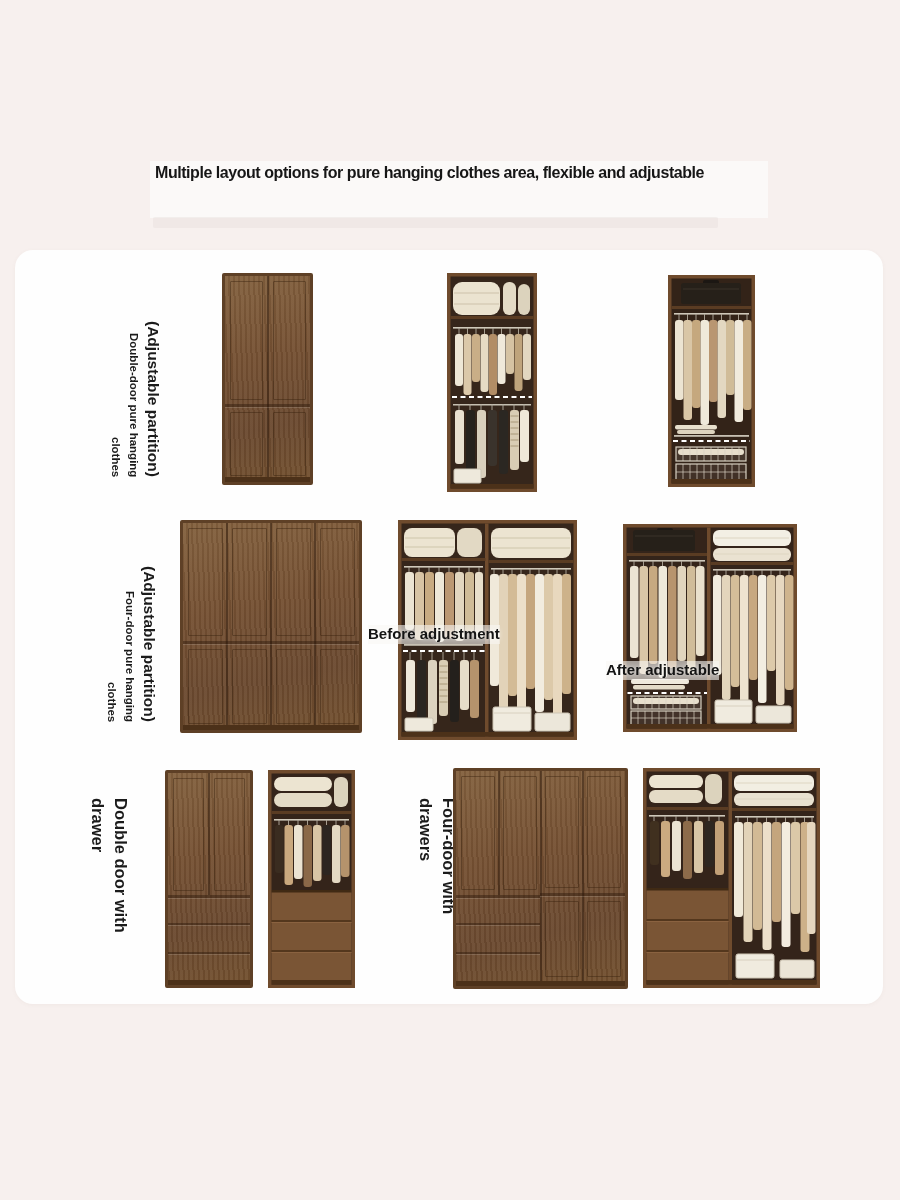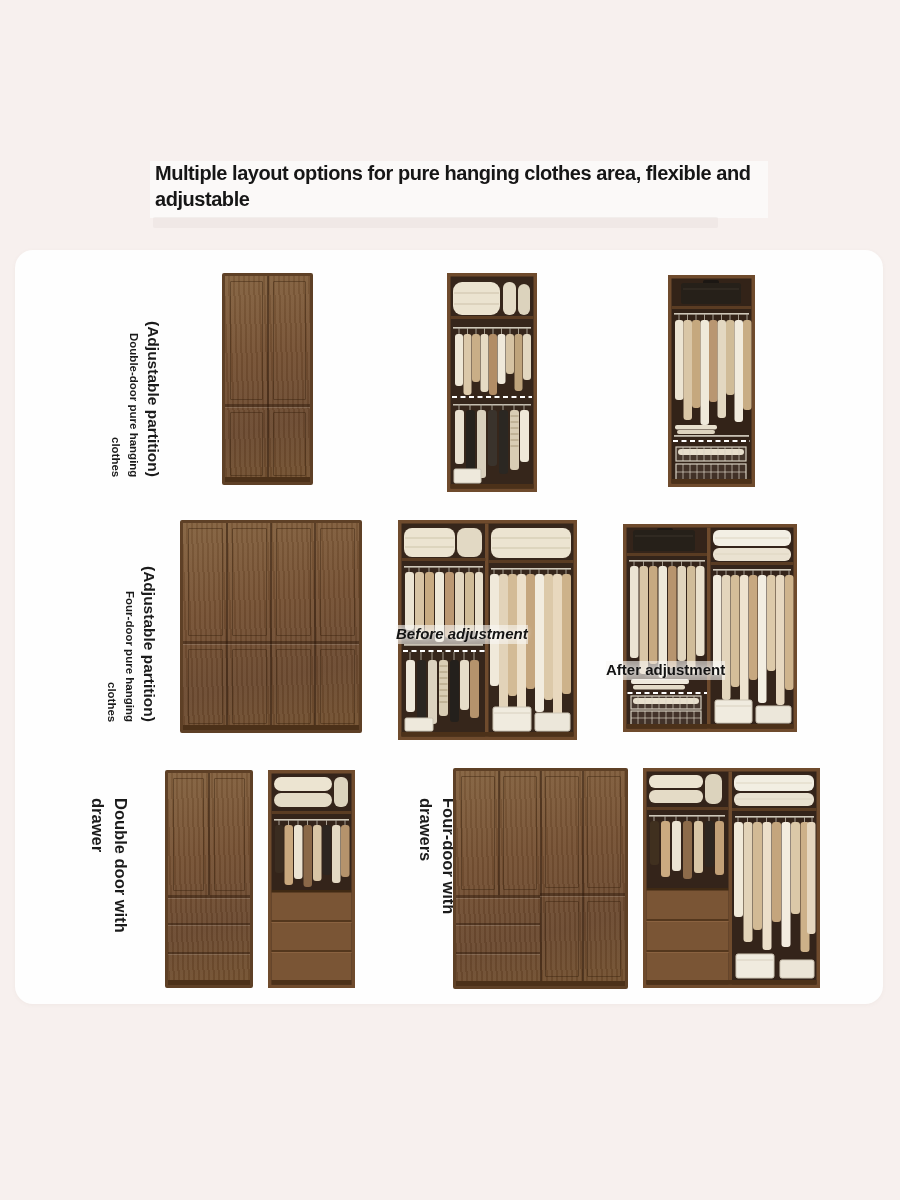--- a/index.html
+++ b/index.html
@@ -2,21 +2,21 @@
 <html><head>
 <meta charset="utf-8">
 <style>
   html,body{margin:0;padding:0;}
   body{width:900px;height:1200px;background:#f7f0ee;font-family:"Liberation Sans",sans-serif;overflow:hidden;}
   .page{position:relative;width:900px;height:1200px;background:#f7f0ee;}
   .abs{position:absolute;}
   .card{left:15px;top:250px;width:868px;height:754px;background:#fefefe;border-radius:18px;box-shadow:0 1px 4px rgba(120,90,80,.05);}
   .title-band{left:150px;top:161px;width:618px;height:57px;background:rgba(252,250,249,.85);}
   .ghost-band{left:153px;top:217px;width:565px;height:11px;background:rgba(226,219,215,.35);border-radius:2px;}
-  .title{left:155px;top:160px;width:680px;margin:0;font-size:20px;line-height:26px;font-weight:700;color:#161616;letter-spacing:-0.45px;}
+  .title{left:155px;top:160px;width:680px;margin:0;font-size:16px;line-height:26px;font-weight:700;color:#161616;letter-spacing:-0.45px;}
   
   .vlabel{writing-mode:vertical-rl;color:#1b1b1b;}
   .vlabel p{margin:0;}
   .vlabel.end{text-align:end;}
   .vlabel.start{text-align:start;}
   .vb{font-size:15.5px;font-weight:700;line-height:1.45;height:158px;position:relative;top:4px;}
   .vs{font-size:11.5px;font-weight:700;line-height:1.5;height:162px;margin-block-start:6px;}
   .vbig{font-size:16.5px;font-weight:700;line-height:1.4;}
   
   .ann{font-size:15px;font-weight:700;color:#141414;line-height:1.25;text-align:center;z-index:5;background:rgba(249,246,243,.6);text-shadow:0 0 5px rgba(255,255,255,.9);}
@@ -204,21 +204,21 @@
       <rect x="137" y="54" width="9" height="138" rx="3" fill="#f2ecdf"></rect>
       <rect x="146" y="54" width="9" height="126" rx="3" fill="#dcc9a9"></rect>
       <rect x="155" y="54" width="9" height="144" rx="3" fill="#e8d8be"></rect>
       <rect x="164" y="54" width="9" height="120" rx="3" fill="#cdb28a"></rect>
     </g>
     <rect x="95" y="187" width="38" height="24" rx="2" fill="#f0ebdf" stroke="#cec6b5"></rect>
     <path d="M96 193h36" stroke="#d8d0bf" stroke-width="1"></path>
     <rect x="137" y="193" width="35" height="18" rx="2" fill="#ece7da" stroke="#cec6b5"></rect>
     <rect x="3.5" y="212" width="172" height="4.5" fill="#4c3119"></rect>
   </svg>
-  <div class="abs ann nowrap" style="left:396px;top:625px;font-style:italic;">Before adjustment</div>
+  <div class="abs ann nowrap" style="left:368px;top:625px;">Before adjustment</div>
 
   <svg class="abs" style="left:623px;top:524px;" width="174" height="208" viewBox="0 0 174 208">
     <rect width="174" height="208" fill="#6f4b2d"></rect>
     <rect x="3.5" y="3.5" width="167" height="201" fill="#34241a"></rect>
     <rect x="84" y="3.5" width="3.5" height="201" fill="#6f4b2d"></rect>
     <g>
       <rect x="34" y="4" width="16" height="4" rx="2" fill="#1c1713"></rect>
       <rect x="10" y="6" width="62" height="21" rx="2.5" fill="#262019"></rect>
       <path d="M12 12h58" stroke="#3a322a" stroke-width="1"></path>
     </g>
@@ -266,21 +266,21 @@
       <rect x="135" y="51" width="8.5" height="128" rx="3" fill="#f3eee2"></rect>
       <rect x="144" y="51" width="8.5" height="96" rx="3" fill="#ddcaaa"></rect>
       <rect x="153" y="51" width="8.5" height="130" rx="3" fill="#e7d8c0"></rect>
       <rect x="162" y="51" width="8.5" height="115" rx="3" fill="#cfb48d"></rect>
     </g>
     <rect x="92" y="176" width="37" height="23" rx="2" fill="#f0ebdf" stroke="#cec6b5"></rect>
     <path d="M93 182h35" stroke="#d8d0bf" stroke-width="1"></path>
     <rect x="133" y="182" width="35" height="17" rx="2" fill="#ece7da" stroke="#cec6b5"></rect>
     <rect x="3.5" y="200" width="167" height="4.5" fill="#4c3119"></rect>
   </svg>
-  <div class="abs ann nowrap" style="left:606px;top:661px;">After adjustment</div>
+  <div class="abs ann nowrap" style="left:606px;top:661px;">After adjustable</div>
 
   <div class="abs vlabel start" style="left:72px;top:798px;width:60px;height:170px;">
     <p class="vbig">Double door with drawer</p>
   </div>
 
   <div class="abs wood" style="left:165px;top:770px;width:88px;height:218px;">
     <div class="vl" style="left:40px;top:0;height:122px;"></div>
     <div class="hl" style="left:0;right:0;top:122px;"></div>
     <div class="pnl" style="left:5px;top:5px;width:29px;height:111px;"></div>
     <div class="pnl" style="left:46px;top:5px;width:29px;height:111px;"></div>

